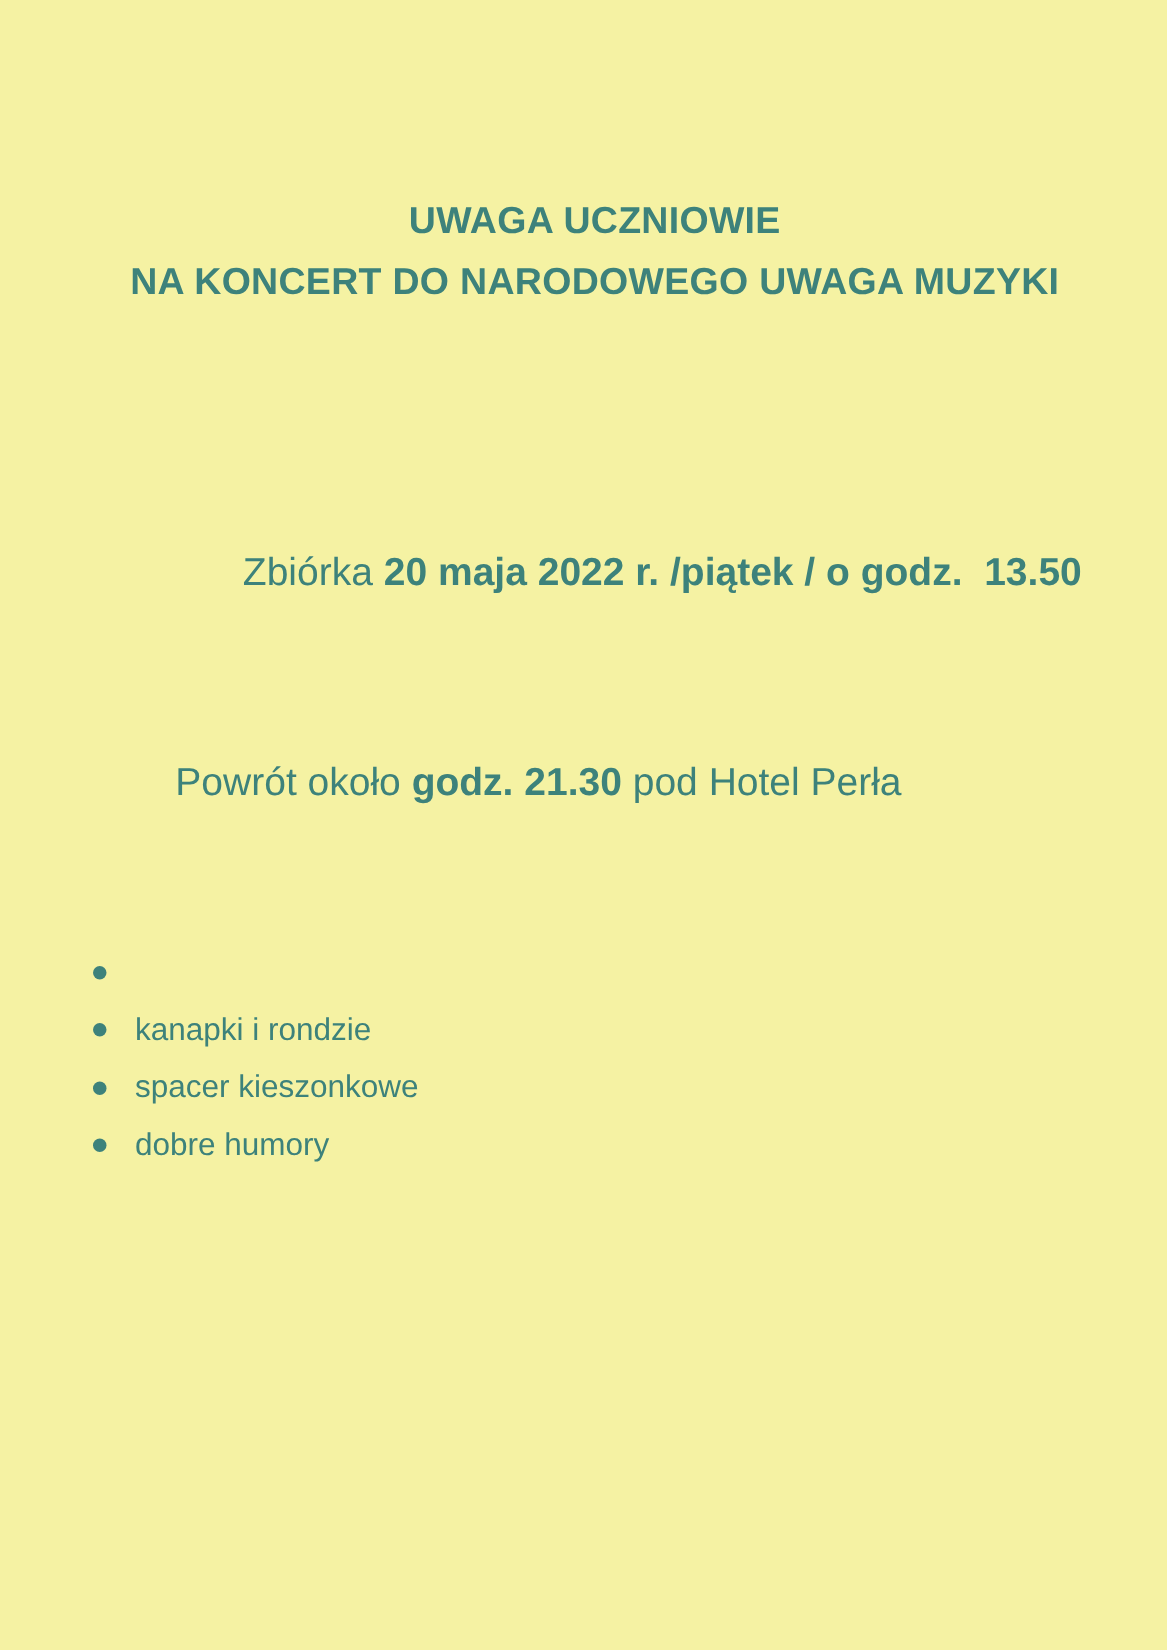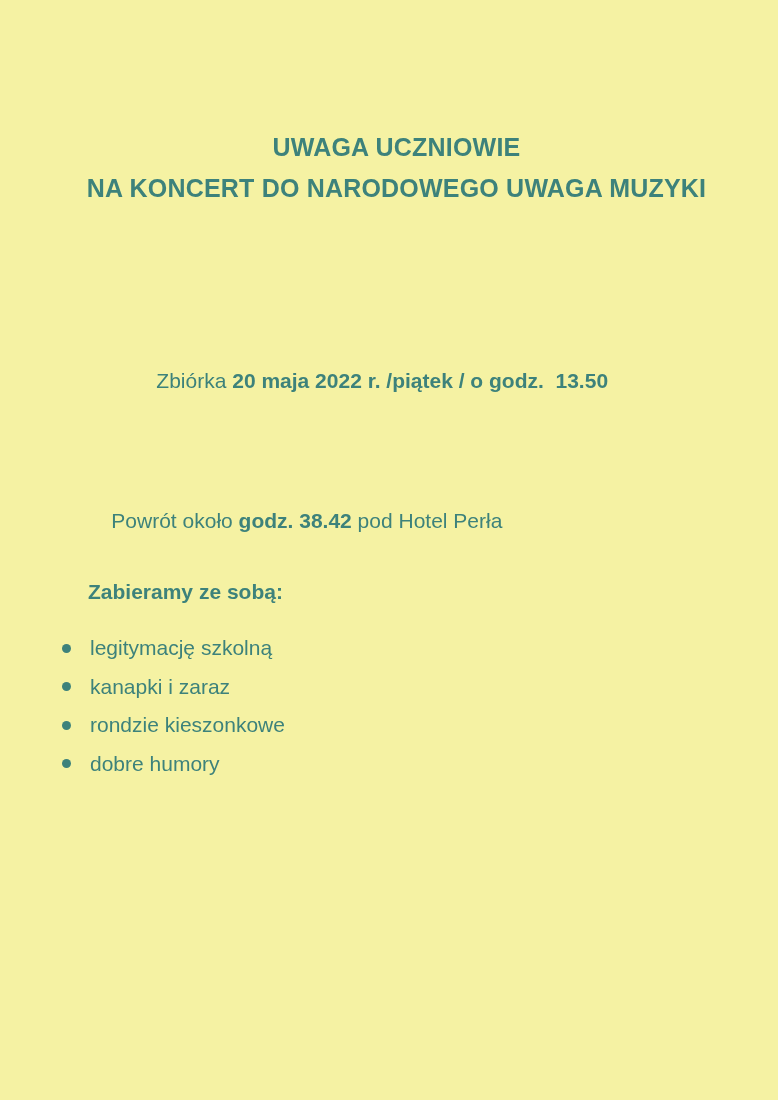--- a/index.html
+++ b/index.html
@@ -30,21 +30,21 @@
   .title-line {
     font-weight: bold;
     font-size: 25px;
     line-height: 41px;
     letter-spacing: 0.2px;
   }
 
   
   .body-line {
     position: absolute;
-    font-size: 21px;
+    font-size: 26px;
     line-height: 26px;
     white-space: pre-wrap;
   }
   .line-meeting   { top: 342px; left: 133px; }
   .line-place     { top: 392px; left: 88px;  }
   .line-return    { top: 482px; left: 88px;  }
   .line-bring     { top: 579px; left: 88px; font-weight: bold; }
   .bold { font-weight: bold; }
 
   
@@ -80,37 +80,35 @@
     <div class="title-line">UWAGA UCZNIOWIE</div>
     <div class="title-line">NA KONCERT DO NARODOWEGO UWAGA MUZYKI</div>
   </div>
 
   <div class="body-line line-meeting">
     <span class="pre">Zbiórka </span><span class="bold pre">20 maja 2022 r. /piątek / o godz.  13.50</span>
   </div>
 
 
   <div class="body-line line-return">
-    <span class="pre">Powrót około </span><span class="bold pre">godz. 38.42</span><span class="pre"> pod Hotel Perła</span>
+    <span class="pre">Powrót około </span><span class="bold pre">godz. 21.30</span><span class="pre"> pod Hotel Perła</span>
   </div>
 
-  <div class="body-line line-bring">Zabieramy ze sobą:</div>
 
   <ul class="bring-list">
     <li class="bring-item">
       <span class="bullet-dot" style="background: rgb(61, 130, 123);"></span>
-      <span>legitymację szkolną</span>
     </li>
     <li class="bring-item">
       <span class="bullet-dot" style="background: rgb(61, 130, 123);"></span>
-      <span>kanapki i zaraz</span>
+      <span>kanapki i rondzie</span>
     </li>
     <li class="bring-item">
       <span class="bullet-dot" style="background: rgb(61, 130, 123);"></span>
-      <span>rondzie kieszonkowe</span>
+      <span>spacer kieszonkowe</span>
     </li>
     <li class="bring-item">
       <span class="bullet-dot" style="background: rgb(61, 130, 123);"></span>
       <span>dobre humory</span>
     </li>
   </ul>
 
 </div>
 
 </body></html>

